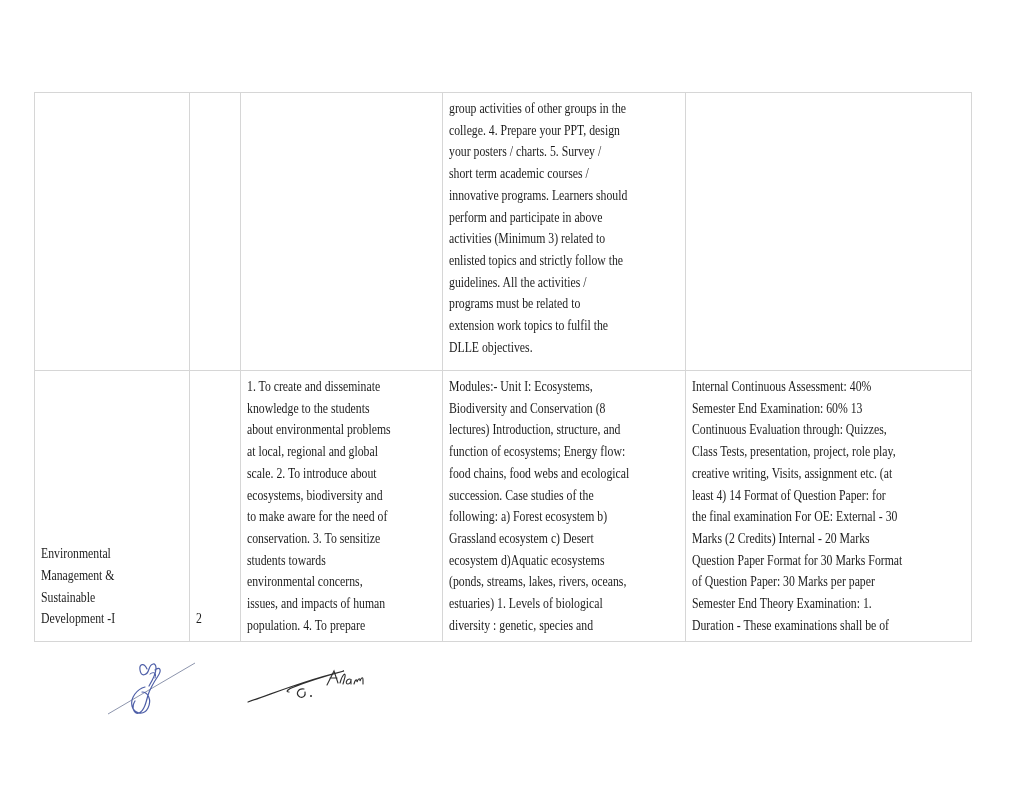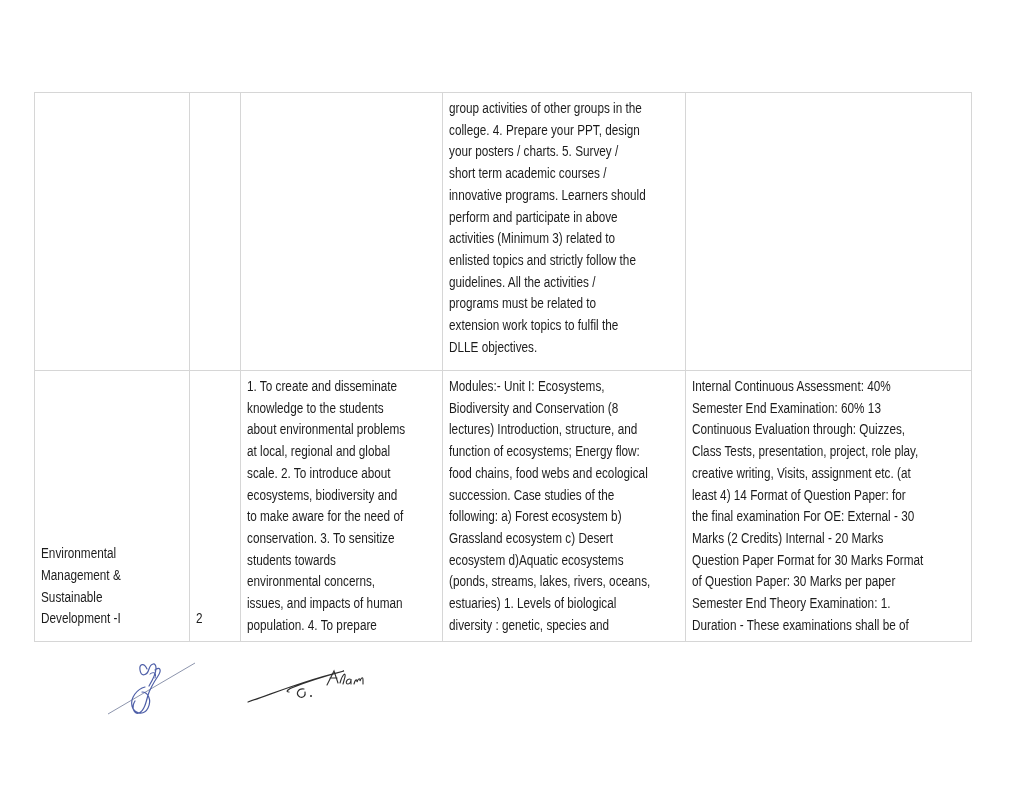--- a/index.html
+++ b/index.html
@@ -4,21 +4,21 @@
 <style>
   html, body { margin: 0; padding: 0; }
   body {
     width: 1024px; height: 791px;
     background: #ffffff;
     font-family: "Liberation Sans", sans-serif;
     color: #1c1c1c;
     position: relative;
     overflow: hidden;
   }
-  .doc-page { position: absolute; inset: 0; }
+  .doc-page { position: absolute; inset: 0; font-family: Liberation Serif, serif; }
 
   .doc-table {
     position: absolute;
     left: 34px; top: 92px;
     display: grid;
     grid-template-columns: 155px 51px 202px 243px 286px;
     grid-template-rows: 278px 271px;
     border-top: 1px solid #d6d6d6;
     border-left: 1px solid #d6d6d6;
     box-sizing: border-box;

